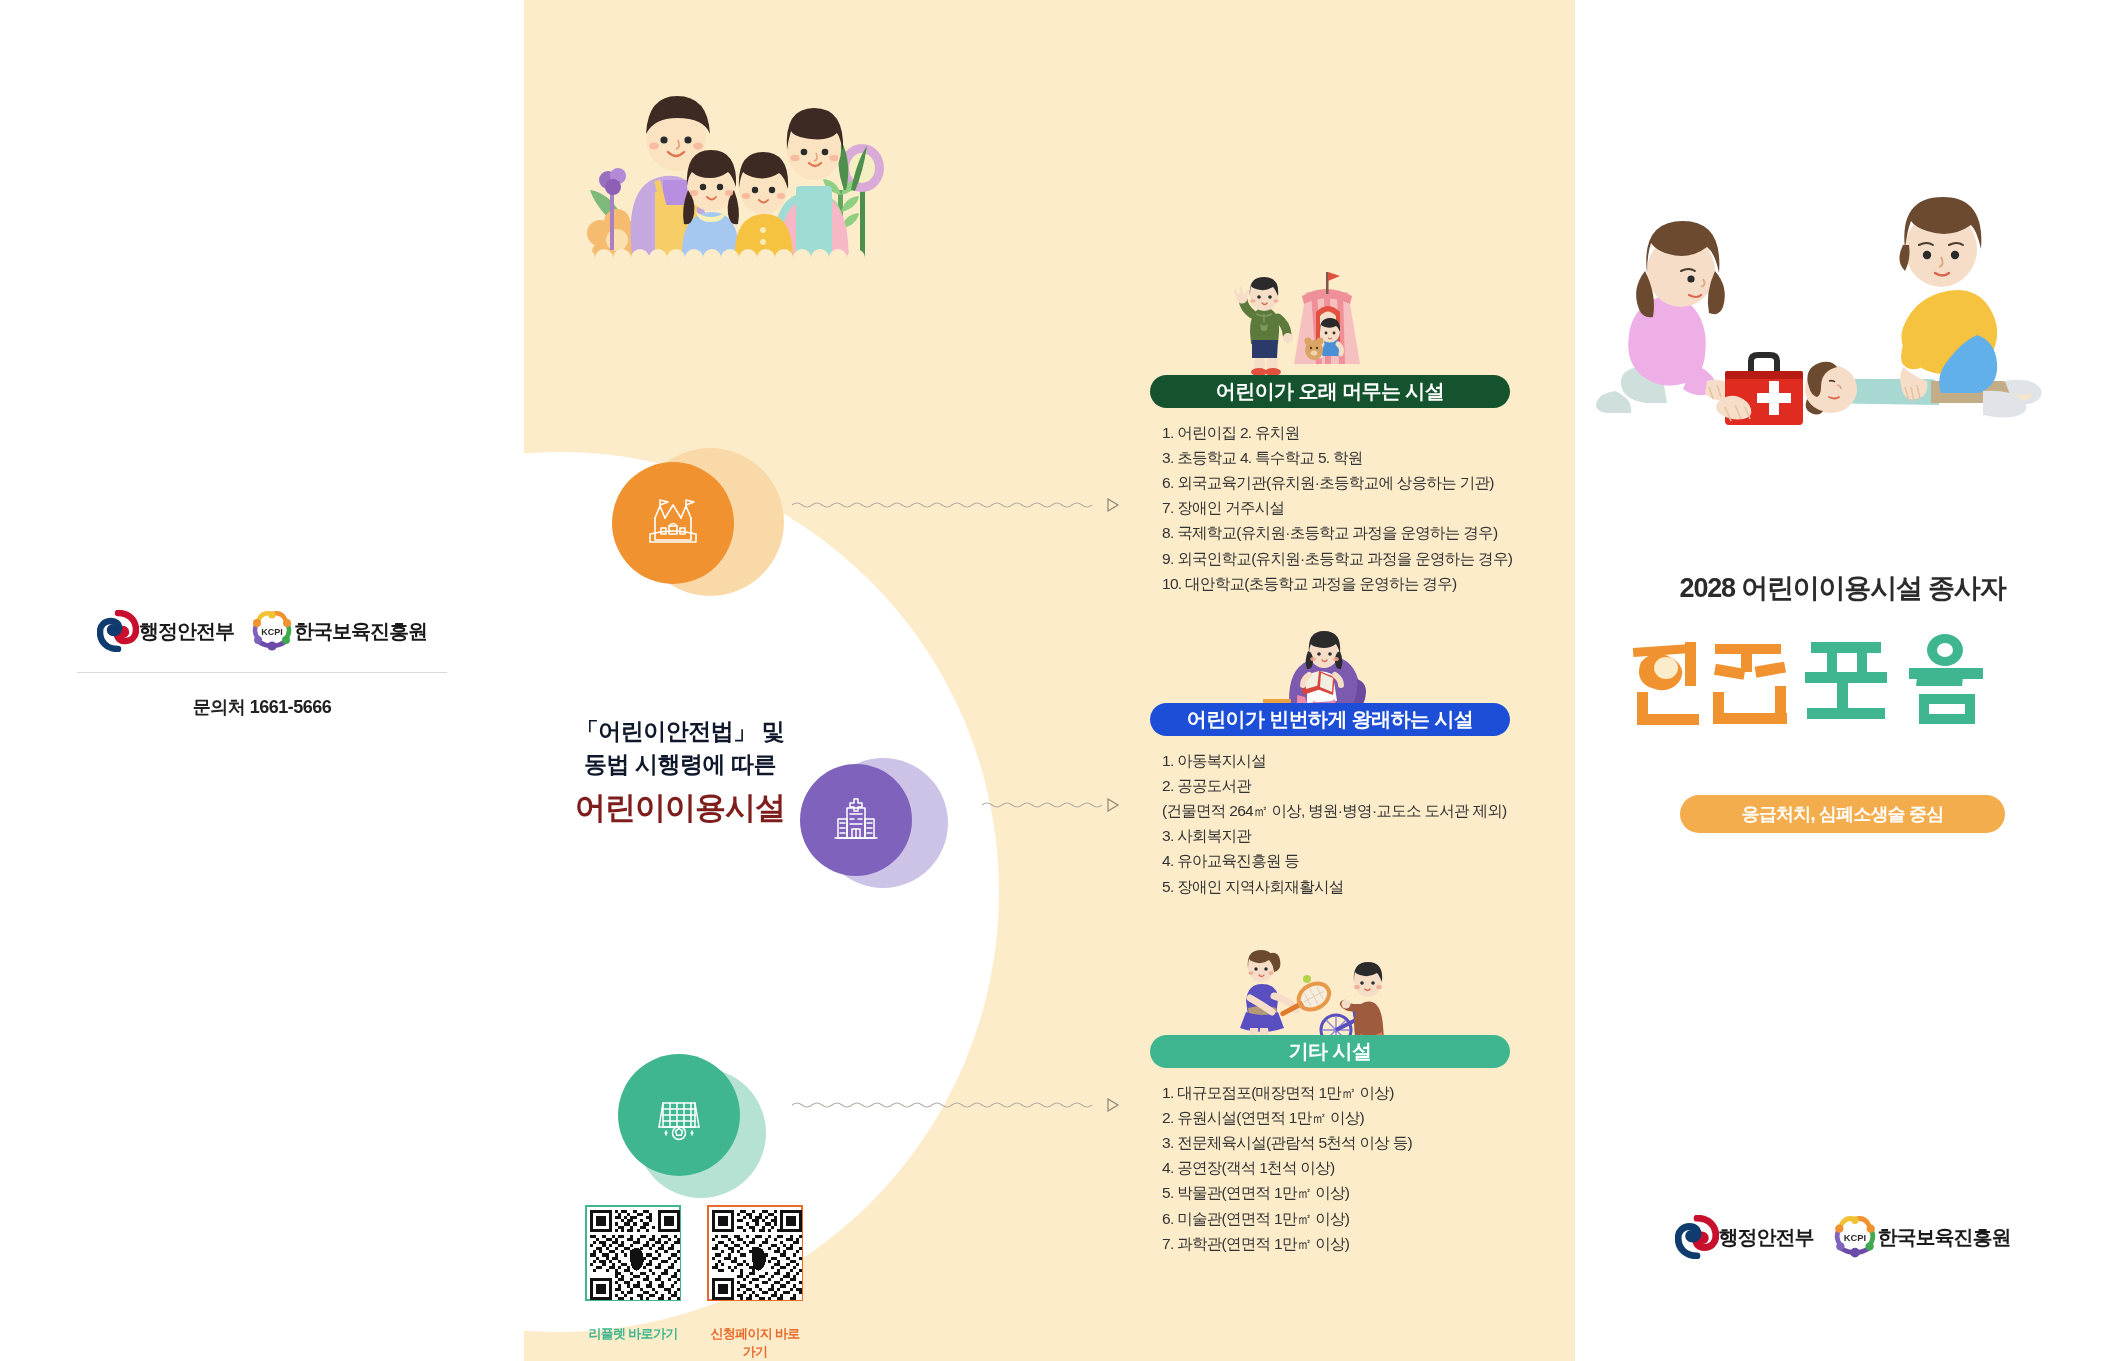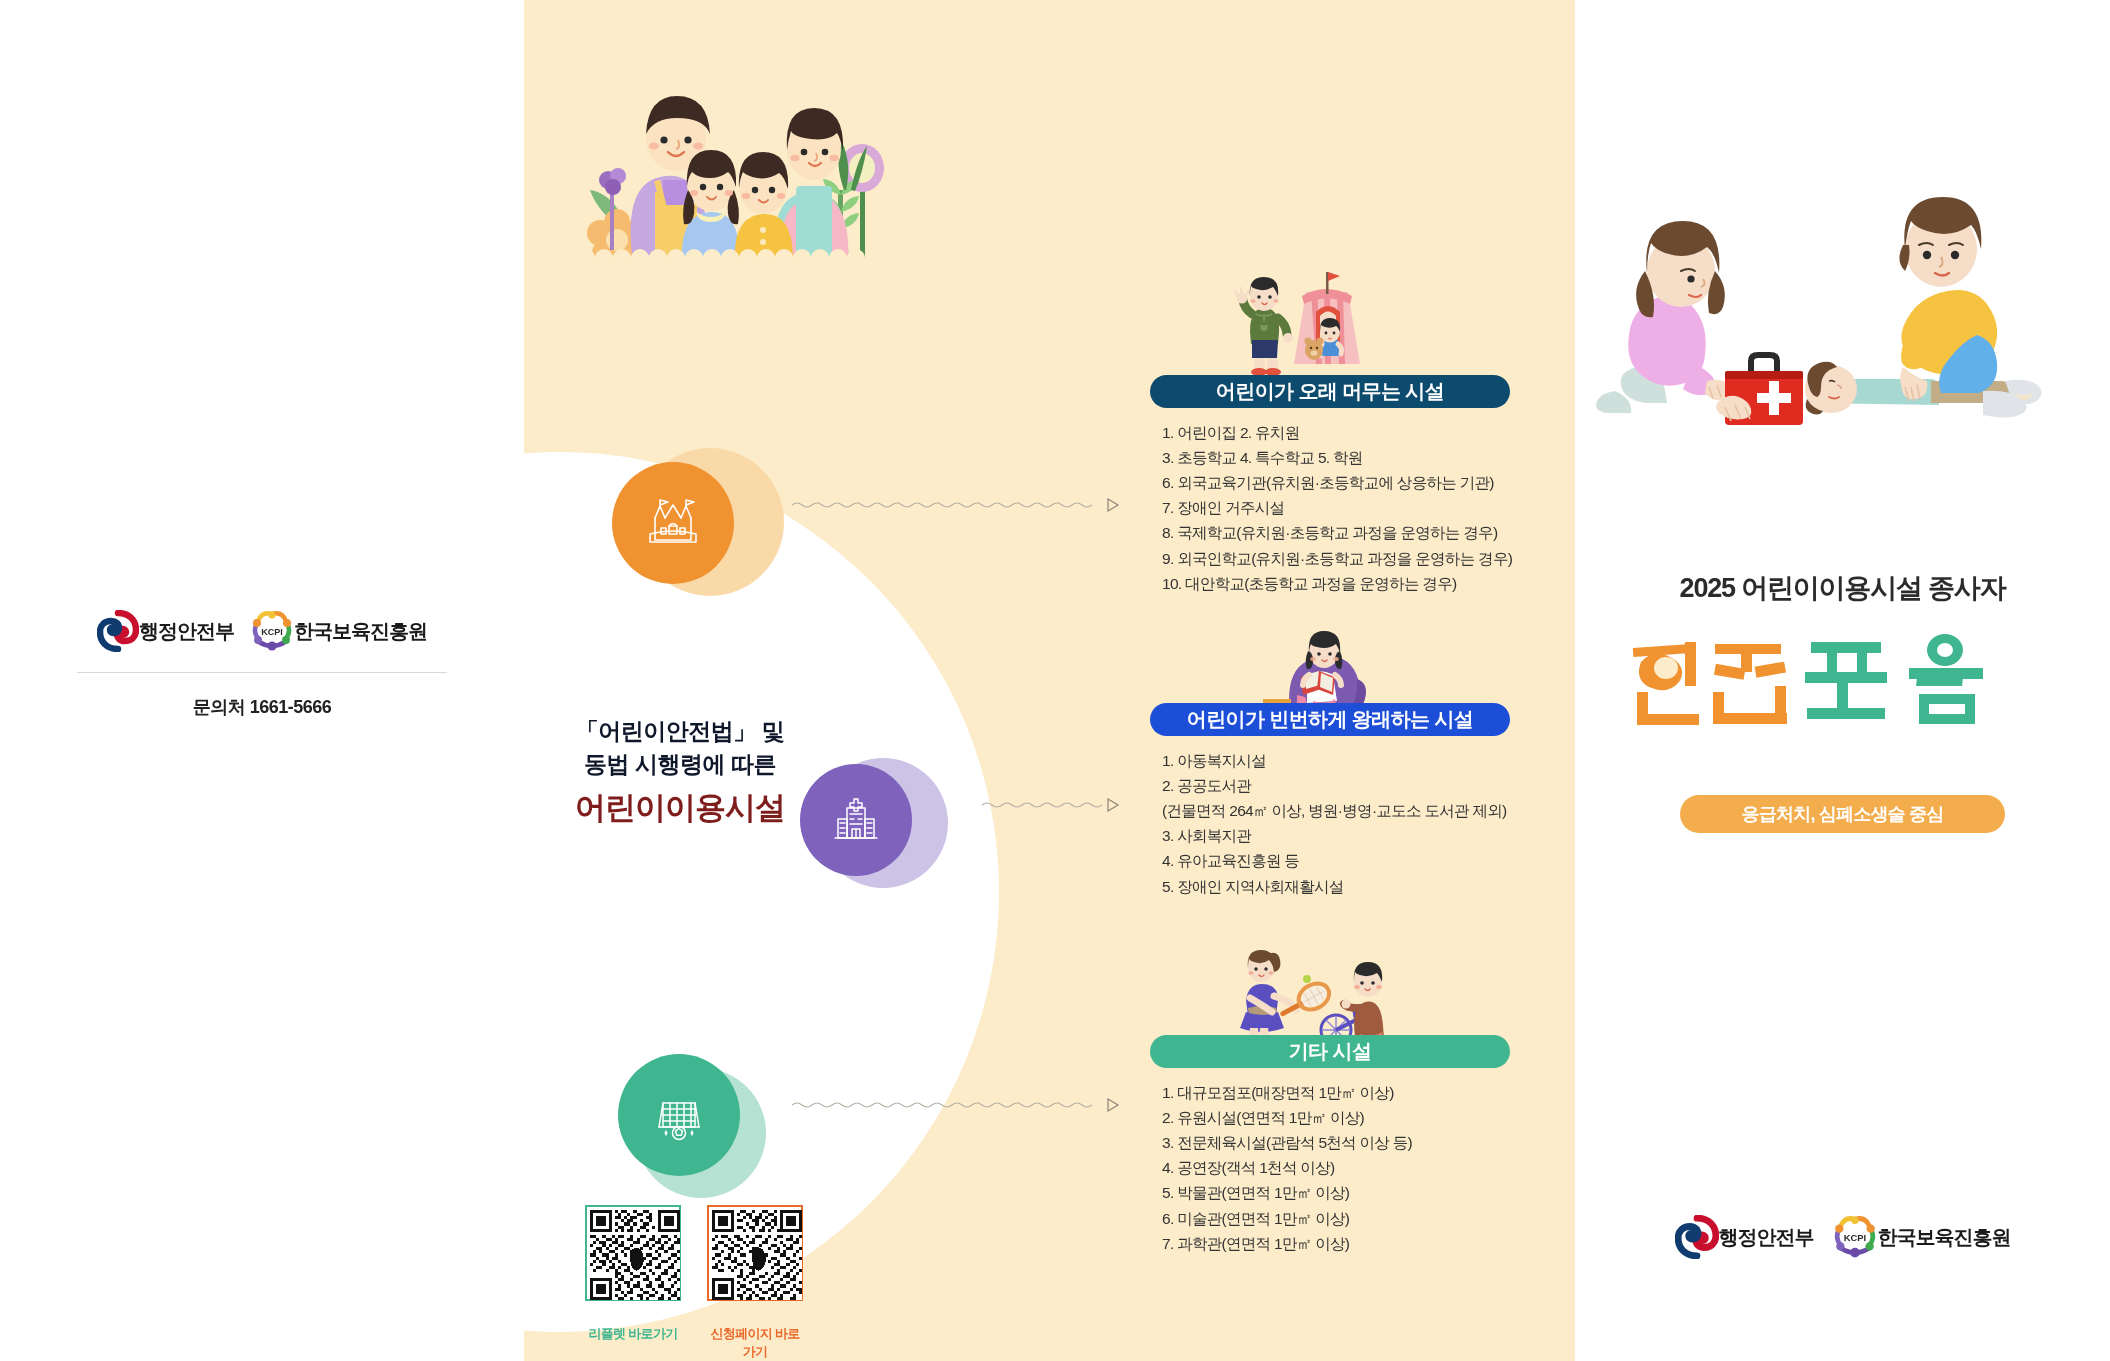--- a/index.html
+++ b/index.html
@@ -380,21 +380,21 @@
         <circle cx="52" cy="29" r="1.8" fill="#2b2b2b"></circle>
         <path d="M44 35 q3 3 5 0" stroke="#d9654e" stroke-width="1.4" fill="none" stroke-linecap="round"></path>
         <ellipse cx="35" cy="33" rx="2.6" ry="1.8" fill="#f2a68e" opacity="0.8"></ellipse>
         <ellipse cx="58" cy="33" rx="2.6" ry="1.8" fill="#f2a68e" opacity="0.8"></ellipse>
         <path d="M38 46 q8 4 16 0 M46 46 v8" stroke="#7d9a5c" stroke-width="1.6" fill="none"></path>
         <path d="M42 56 q4 3 8 0 l-1 6 q-3 2 -6 0 Z" fill="#7d9a5c"></path>
       </g>
     </svg>
   </div>
   <div class="block" style="left:1150px; top:375px;">
-    <div class="block-head" style="background:#0c4a6e;">어린이가 오래 머무는 시설</div>
+    <div class="block-head" style="background:#14532d;">어린이가 오래 머무는 시설</div>
     <div class="block-list">
       <div class="row">1. 어린이집  2. 유치원</div>
       <div class="row">3. 초등학교  4. 특수학교  5. 학원</div>
       <div class="row">6. 외국교육기관(유치원·초등학교에 상응하는 기관)</div>
       <div class="row">7. 장애인 거주시설</div>
       <div class="row">8. 국제학교(유치원·초등학교 과정을 운영하는 경우)</div>
       <div class="row">9. 외국인학교(유치원·초등학교 과정을 운영하는 경우)</div>
       <div class="row">10. 대안학교(초등학교 과정을 운영하는 경우)</div>
     </div>
   </div>
@@ -1005,21 +1005,21 @@
           <rect x="140" y="196" width="78" height="54" rx="4" fill="#e02b20"></rect>
           <rect x="140" y="196" width="78" height="8" rx="2" fill="#b61c14"></rect>
           <path d="M166 196 l0 -10 q0 -6 7 -6 l12 0 q7 0 7 6 l0 10" fill="none" stroke="#2b2b2b" stroke-width="6" stroke-linejoin="round"></path>
           <path d="M172 218 h12 v-12 h10 v12 h12 v10 h-12 v12 h-10 v-12 h-12 z" fill="#fff"></path>
           <path d="M134 226 q10 -8 20 -4 q10 4 12 12 q2 8 -8 10 q-14 2 -24 -6 q-6 -6 0 -12 Z" fill="#f6ddc8"></path>
           <path d="M140 232 l6 14 M150 230 l6 14 M160 232 l5 12" stroke="#e5c3a4" stroke-width="1.6" fill="none"></path>
         </g>
       </svg>
     </div>
 
-    <div class="rp-title">2025 어린이이용시설 종사자</div>
+    <div class="rp-title">2028 어린이이용시설 종사자</div>
 
     <div class="rp-big">
       <svg viewBox="0 0 440 120" width="440" height="120" style="display:block;margin:0 auto;">
 
         <g fill="#f0922f">
           <path d="M18 42 q14 -16 34 -2 q12 10 4 22 q-12 14 -32 4 q-12 -8 -6 -24 z"></path>
           <ellipse cx="43" cy="48" rx="12" ry="11" fill="#fcecca"></ellipse>
           <rect x="10" y="26" width="62" height="9" transform="rotate(-4 40 30)"></rect>
           <rect x="62" y="22" width="11" height="44"></rect>
           <rect x="14" y="72" width="11" height="32"></rect>

